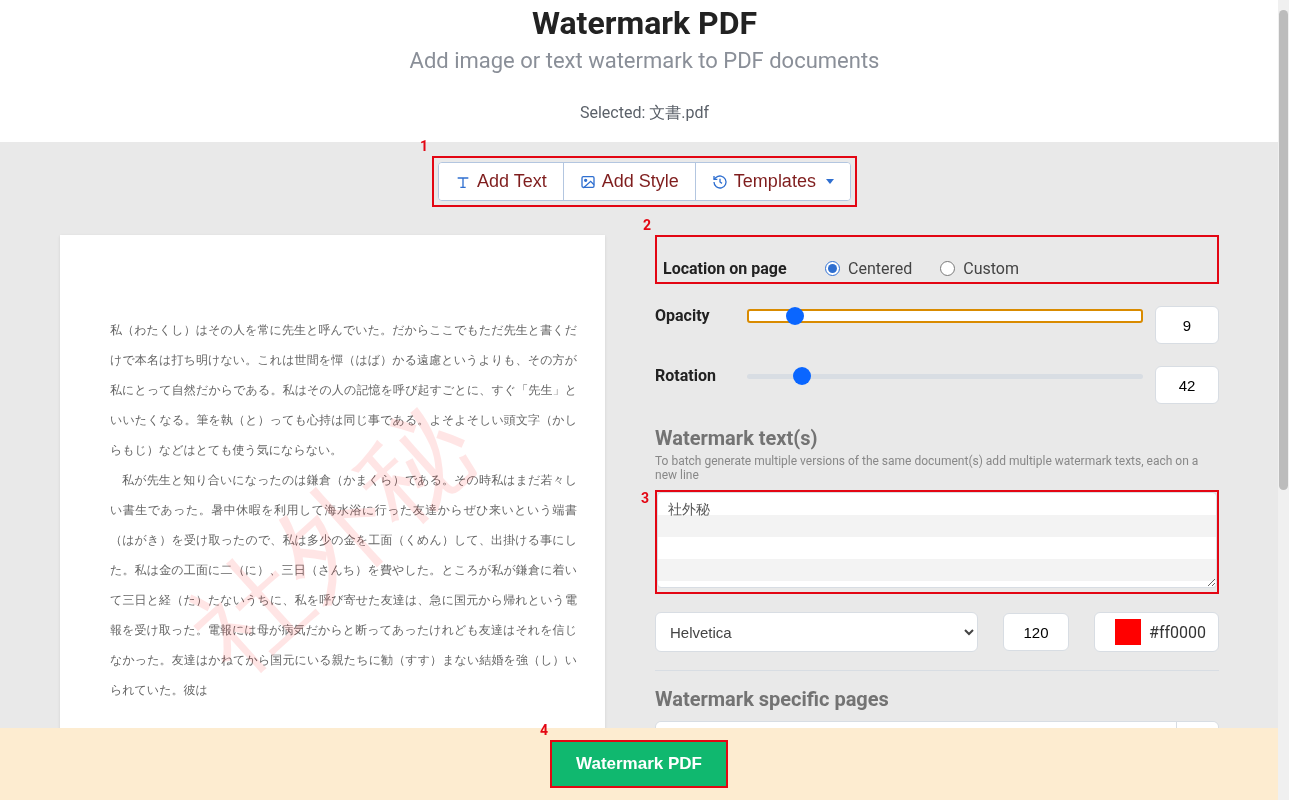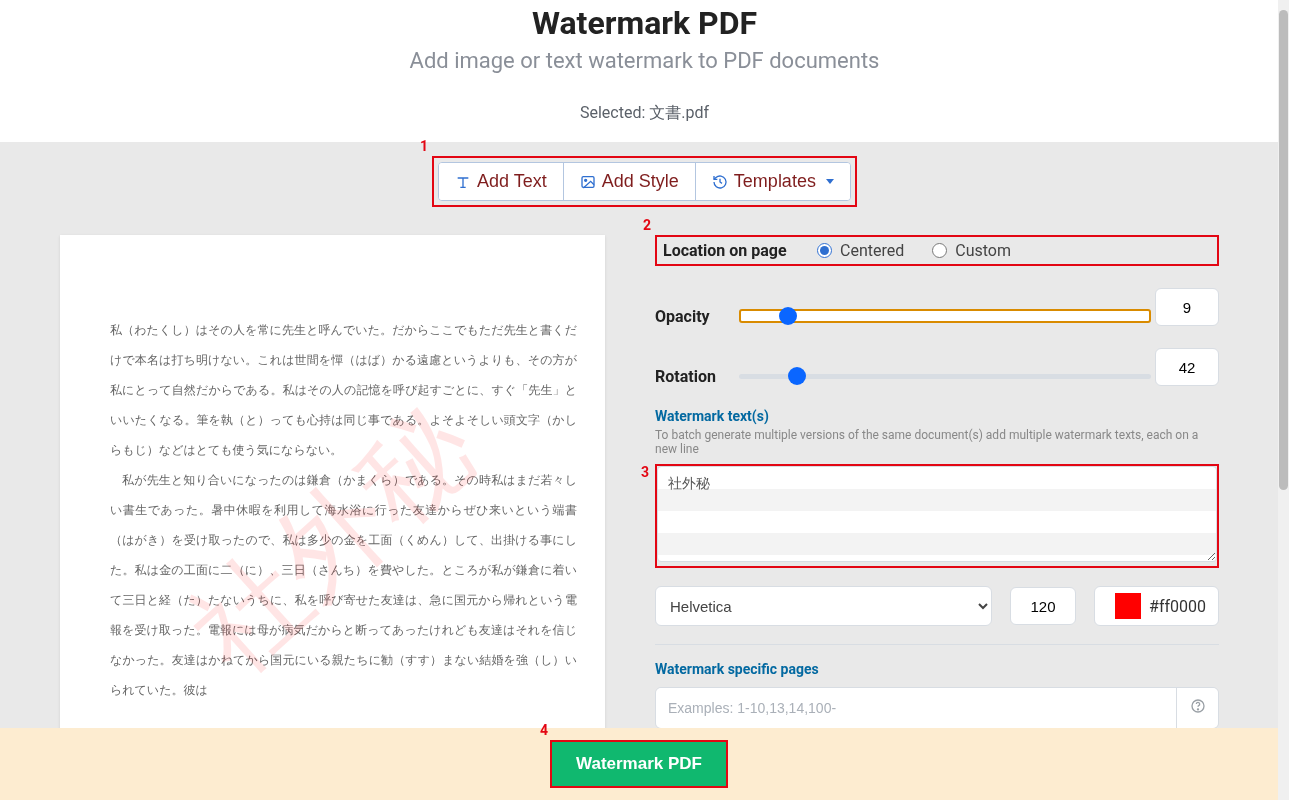--- a/index.html
+++ b/index.html
@@ -113,23 +113,24 @@
       white-space: nowrap;
       pointer-events: none;
       font-family: "Helvetica", Arial, sans-serif;
     }
     .panel {
       flex: 1;
       padding: 0 10px;
     }
     .panel-row {
       display: flex;
-      align-items: flex-end;
+      align-items: flex-start;
       margin-bottom: 22px;
-      gap: 4px;
+      gap: 12px;
+      margin-top: 18px;
     }
     .panel-label {
       font-size: 16px;
       font-weight: 700;
       color: #222;
       width: 150px;
       flex-shrink: 0;
     }
     .location-row {
       border: 2px solid #e30613;
@@ -180,23 +181,23 @@
     .num-box {
       width: 64px;
       height: 38px;
       border: 1px solid #d8dde3;
       border-radius: 6px;
       text-align: center;
       font-size: 15px;
       background: #fff;
     }
     .section-title {
-      font-size: 14px;
-      font-weight: 700;
-      color: #0369a1;
+      font-size: 20px;
+      font-weight: 700;
+      color: #737373;
       margin-bottom: 4px;
     }
     .help-text {
       font-size: 12px;
       color: #888;
       margin-bottom: 8px;
     }
     .textarea-wrap {
       border: 2px solid #e30613;
       position: relative;
@@ -215,21 +216,21 @@
       height: 96px;
       border: 1px solid #d8dde3;
       border-radius: 4px;
       padding: 8px 10px;
       font-size: 14px;
       color: #555;
       resize: vertical;
       font-family: inherit;
       background: repeating-linear-gradient(#fff, #fff 22px, #f3f3f3 22px, #f3f3f3 44px);
     }
-    .style-row { display: flex; gap: 18px; align-items: center; margin-bottom: 18px; }
+    .style-row { display: flex; gap: 25px; align-items: center; margin-bottom: 18px; }
     select {
       flex: 1;
       height: 40px;
       border: 1px solid #d8dde3;
       border-radius: 6px;
       padding: 0 10px;
       font-size: 15px;
       background: #fff;
       color: #444;
     }

